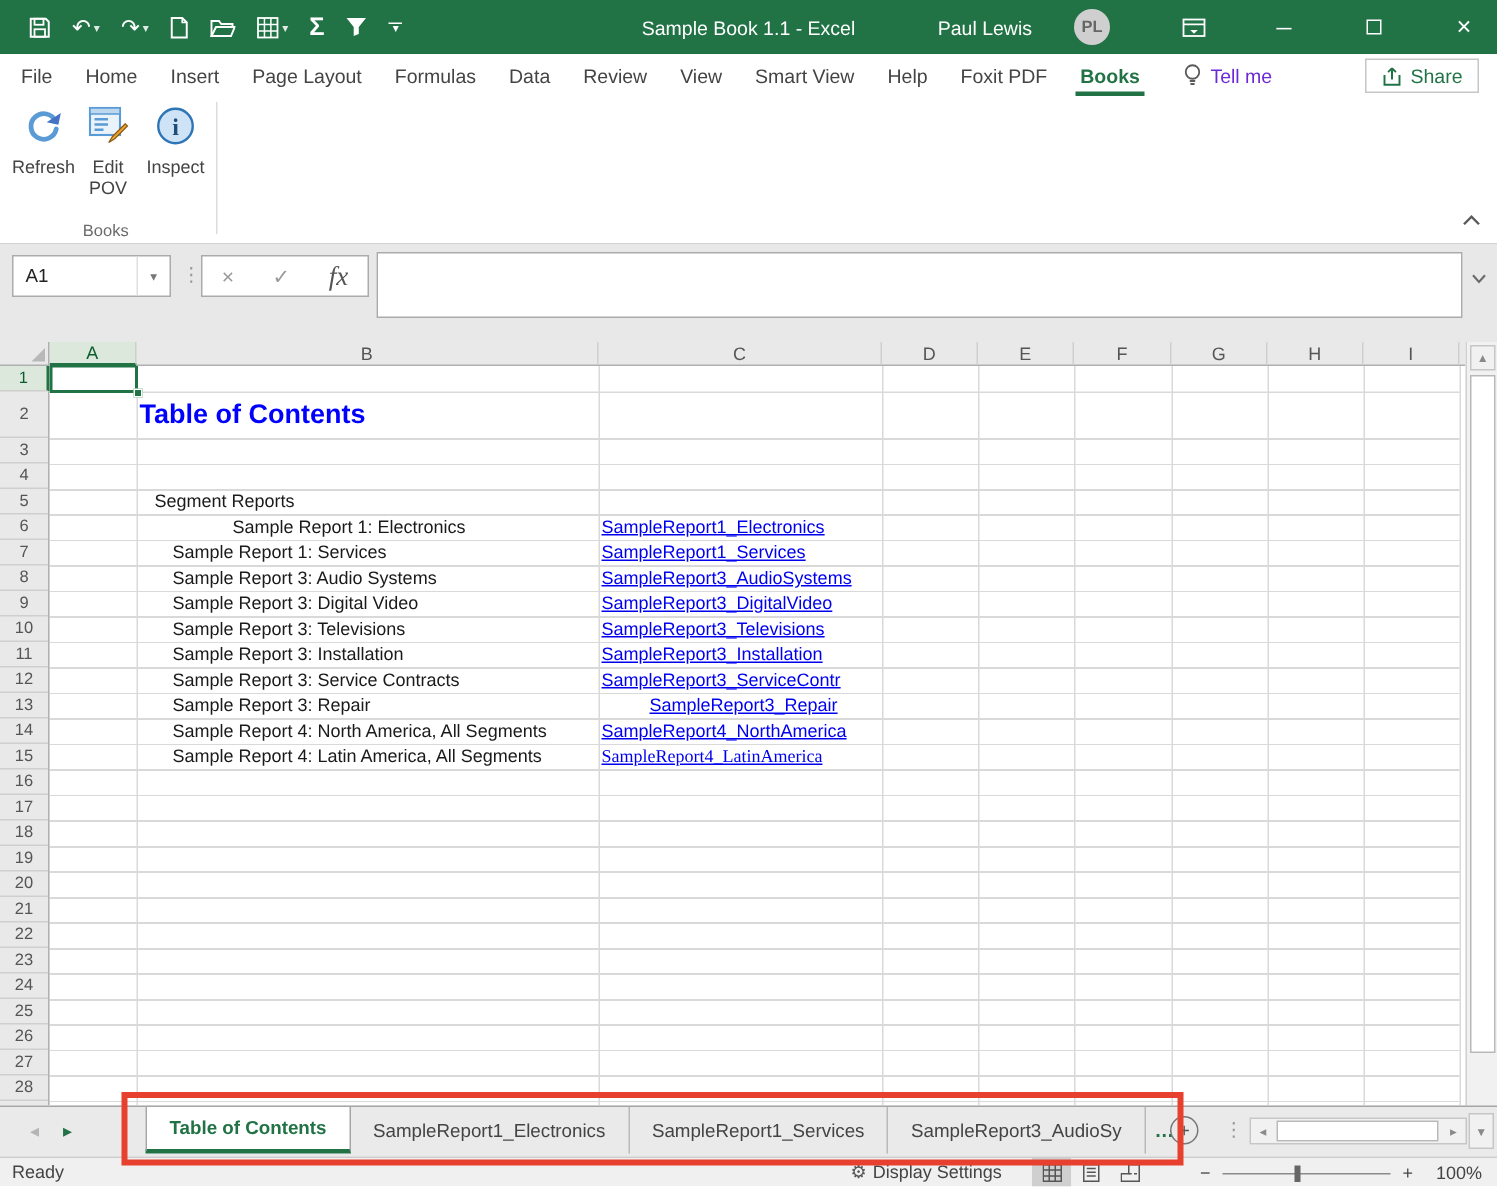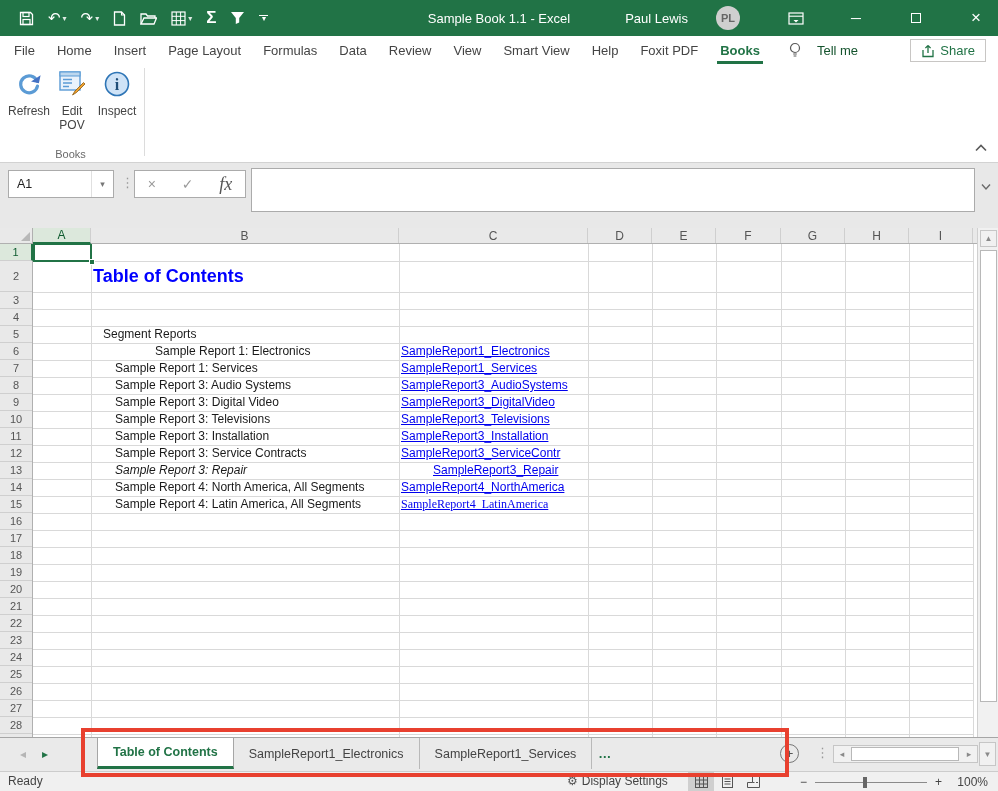--- a/index.html
+++ b/index.html
@@ -18,21 +18,21 @@
   .tb-user { font-size:13px; margin-right:12px; }
   .avatar { width:24px; height:24px; border-radius:50%; background:#cfcfcf; color:#666; font-size:11px; font-weight:bold; display:flex; align-items:center; justify-content:center; margin-right:18px; }
   .winbtn { width:44px; height:36px; display:flex; align-items:center; justify-content:center; font-size:14px; }
   .maxbox { width:10px; height:10px; border:1px solid #fff; }
 
   
   .ribbontabs { position:absolute; left:0; top:36px; width:998px; height:28px; background:#fff; display:flex; align-items:center; font-size:13px; color:#444; }
   .rtab { padding:0 11px; height:28px; display:flex; align-items:center; position:relative; white-space:nowrap; }
   .rtab.active { color:#217346; font-weight:bold; }
   .rtab.active::after { content:""; position:absolute; left:8px; right:8px; bottom:0; height:3px; background:#217346; }
-  .tellme { display:flex; align-items:center; gap:16px; margin-left:18px; color:#14532d; }
+  .tellme { display:flex; align-items:center; gap:6px; margin-left:18px; color:#6d28d9; }
   .sharebtn { position:absolute; right:12px; top:3px; height:23px; display:flex; align-items:center; gap:5px; border:1px solid #c8c6c4; background:#fff; color:#217346; font-size:13px; padding:0 10px; }
 
   
   .ribbonbody { position:absolute; left:0; top:64px; width:998px; height:99px; background:#fff; border-bottom:1px solid #d2d2d2; }
   .rgroup { position:absolute; left:0; top:0; width:145px; height:98px; }
   .rgroup .gsep { position:absolute; right:0; top:4px; bottom:6px; width:1px; background:#dcdcdc; }
   .glabel { position:absolute; left:0; right:4px; bottom:2px; text-align:center; font-size:11px; color:#6a6a6a; }
   .rbtn { position:absolute; top:6px; width:46px; display:flex; flex-direction:column; align-items:center; }
   .rbtn .blabel { font-size:12px; color:#444; text-align:center; margin-top:6px; line-height:14px; }
   .collapse-ribbon { position:absolute; right:10px; bottom:6px; }
@@ -290,21 +290,21 @@
         <span class="cell" style="left: 115px; top: 149px;">Sample Report 3: Audio Systems</span>
         <span class="cell linkcell" style="left: 401px; top: 149px;">SampleReport3_AudioSystems</span>
         <span class="cell" style="left: 115px; top: 166px;">Sample Report 3: Digital Video</span>
         <span class="cell linkcell" style="left: 401px; top: 166px;">SampleReport3_DigitalVideo</span>
         <span class="cell" style="left: 115px; top: 183px;">Sample Report 3: Televisions</span>
         <span class="cell linkcell" style="left: 401px; top: 183px;">SampleReport3_Televisions</span>
         <span class="cell" style="left: 115px; top: 200px;">Sample Report 3: Installation</span>
         <span class="cell linkcell" style="left: 401px; top: 200px;">SampleReport3_Installation</span>
         <span class="cell" style="left: 115px; top: 217px;">Sample Report 3: Service Contracts</span>
         <span class="cell linkcell" style="left: 401px; top: 217px;">SampleReport3_ServiceContr</span>
-        <span class="cell" style="left: 115px; top: 234px; font-style: italic;">Sample Report 3: Repair</span>
+        <span class="cell" style="left: 115px; top: 234px;">Sample Report 3: Repair</span>
         <span class="cell linkcell" style="left: 401px; top: 234px; padding-left: 32px;">SampleReport3_Repair</span>
         <span class="cell" style="left: 115px; top: 251px;">Sample Report 4: North America, All Segments</span>
         <span class="cell linkcell" style="left: 401px; top: 251px;">SampleReport4_NorthAmerica</span>
         <span class="cell" style="left: 115px; top: 268px;">Sample Report 4: Latin America, All Segments</span>
         <span class="cell linkcell" style="left: 401px; top: 268px; font-family: Liberation Serif, serif;">SampleReport4_LatinAmerica</span>
       </div>
 
     <div class="colhdrs"><span id="colHdrs"><span class="colhdr sel" style="left: 0px; width: 58px;">A</span><span class="colhdr" style="left: 58px; width: 308px;">B</span><span class="colhdr" style="left: 366px; width: 189px;">C</span><span class="colhdr" style="left: 555px; width: 64px;">D</span><span class="colhdr" style="left: 619px; width: 64px;">E</span><span class="colhdr" style="left: 683px; width: 65px;">F</span><span class="colhdr" style="left: 748px; width: 64px;">G</span><span class="colhdr" style="left: 812px; width: 64px;">H</span><span class="colhdr" style="left: 876px; width: 64px;">I</span></span></div>
     <div class="corner">
         <span class="tri"></span>
@@ -319,20 +319,21 @@
 
   <div class="sheetstrip">
     <span class="tabnav">
       <span class="prev">◂</span>
       <span class="next">▸</span>
     </span>
     <span class="tabs" id="sheetTabs">
         <span class="stab active">Table of Contents</span>
         <span class="stab">SampleReport1_Electronics</span>
         <span class="stab">SampleReport1_Services</span>
+        <span class="stab">SampleReport3_AudioSy</span>
         <span class="tab-ellipsis">…</span>
       </span>
     <span class="newsheet">+</span>
     <span class="stripdots">⋮</span>
     <span class="hscroll">
       <span class="ha" style="left:0;">◂</span>
       <span class="hthumb"></span>
       <span class="ha" style="right:0;">▸</span>
     </span>
     <span class="vdownbox">▼</span>

